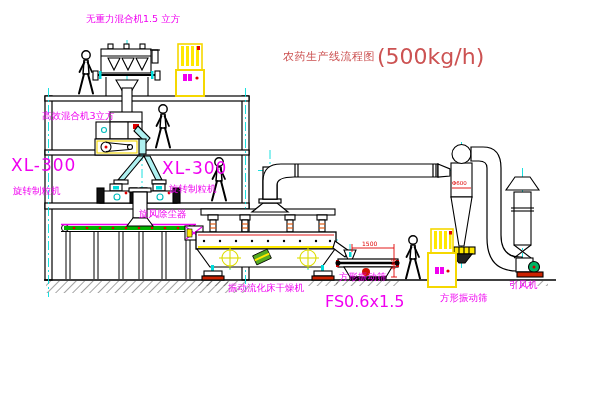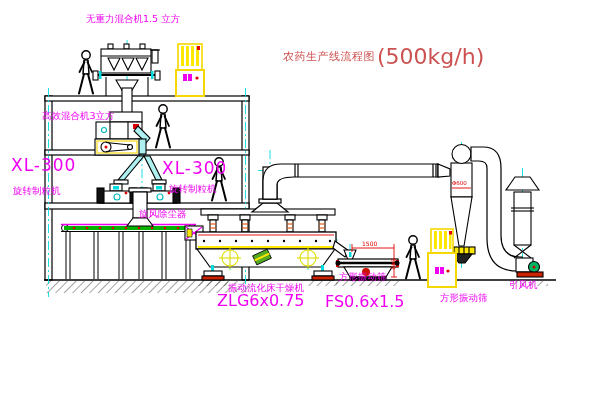--- a/index.html
+++ b/index.html
@@ -335,21 +335,20 @@
 </div>
 
 <span class="lbl sm" style="left:86px;top:14px">无重力混合机1.5 立方</span>
 <span class="lbl sm" style="left:42px;top:111px">高效混合机3立方</span>
 <span class="lbl model" style="left:11px;top:157px">XL-300</span>
 <span class="lbl sm" style="left:13px;top:186px">旋转制粒机</span>
 <span class="lbl model" style="left:162px;top:160px">XL-300</span>
 <span class="lbl sm" style="left:169px;top:184px">旋转制粒机</span>
 <span class="lbl sm" style="left:139px;top:209px">旋风除尘器</span>
 <span class="lbl sm" style="left:228px;top:283px">振动流化床干燥机</span>
-<span class="lbl model2" style="left:217px;top:293px">ZLG6x0.75</span>
 <span class="lbl sm" style="left:339px;top:272px">方形振动筛</span>
 <span class="lbl model2" style="left:325px;top:294px">FS0.6x1.5</span>
 <span class="lbl sm" style="left:440px;top:293px">方形振动筛</span>
 <span class="lbl sm" style="left:509px;top:280px">引风机</span>
 
 <span class="lbl dim" style="left:362px;top:241px">1500</span>
 <span class="lbl dim rot" style="left:396px;top:258px">540</span>
 <span class="lbl dim2" style="left:452px;top:181px">Φ600</span>
 
 </div>

